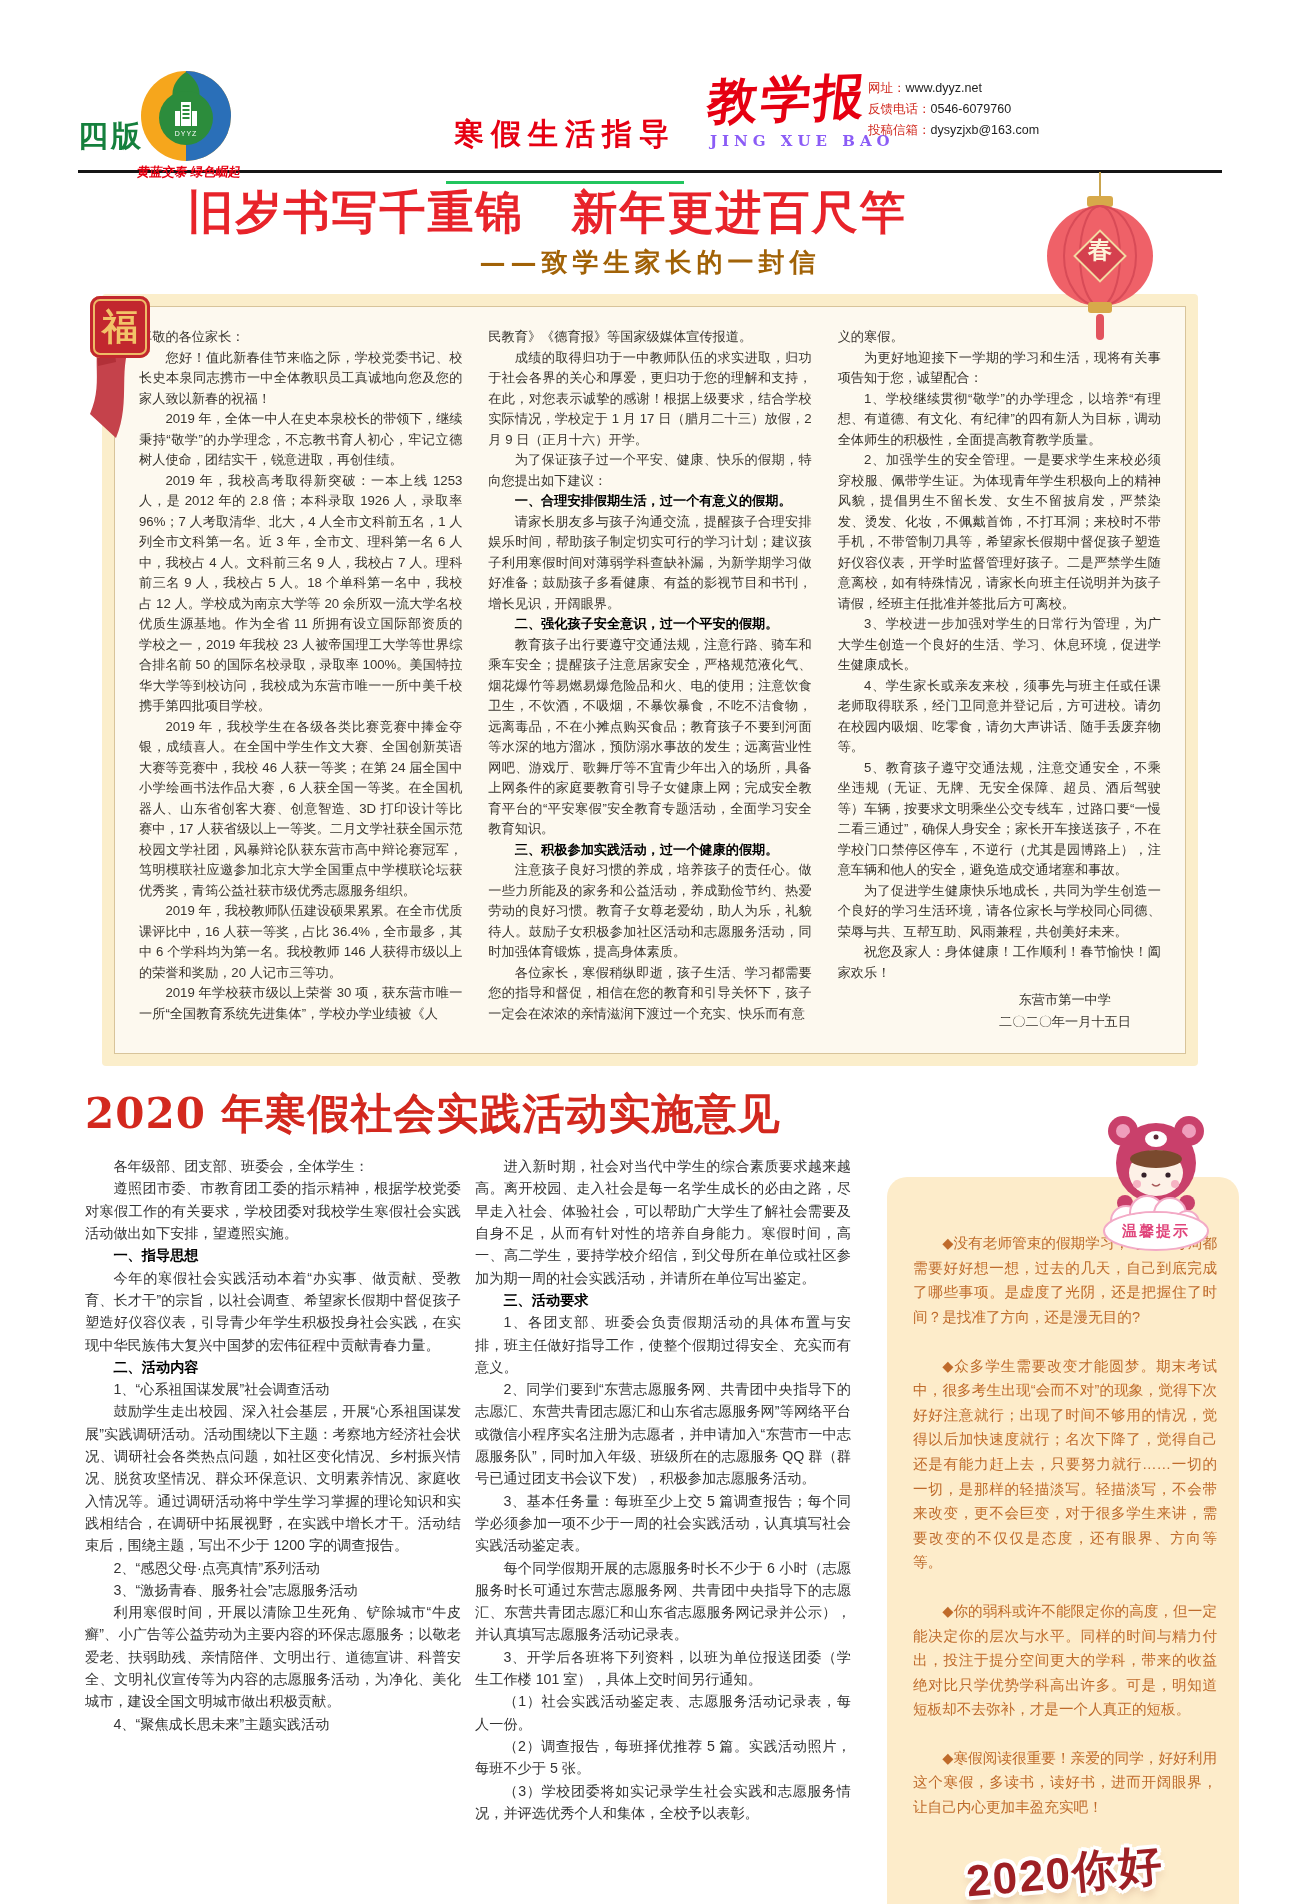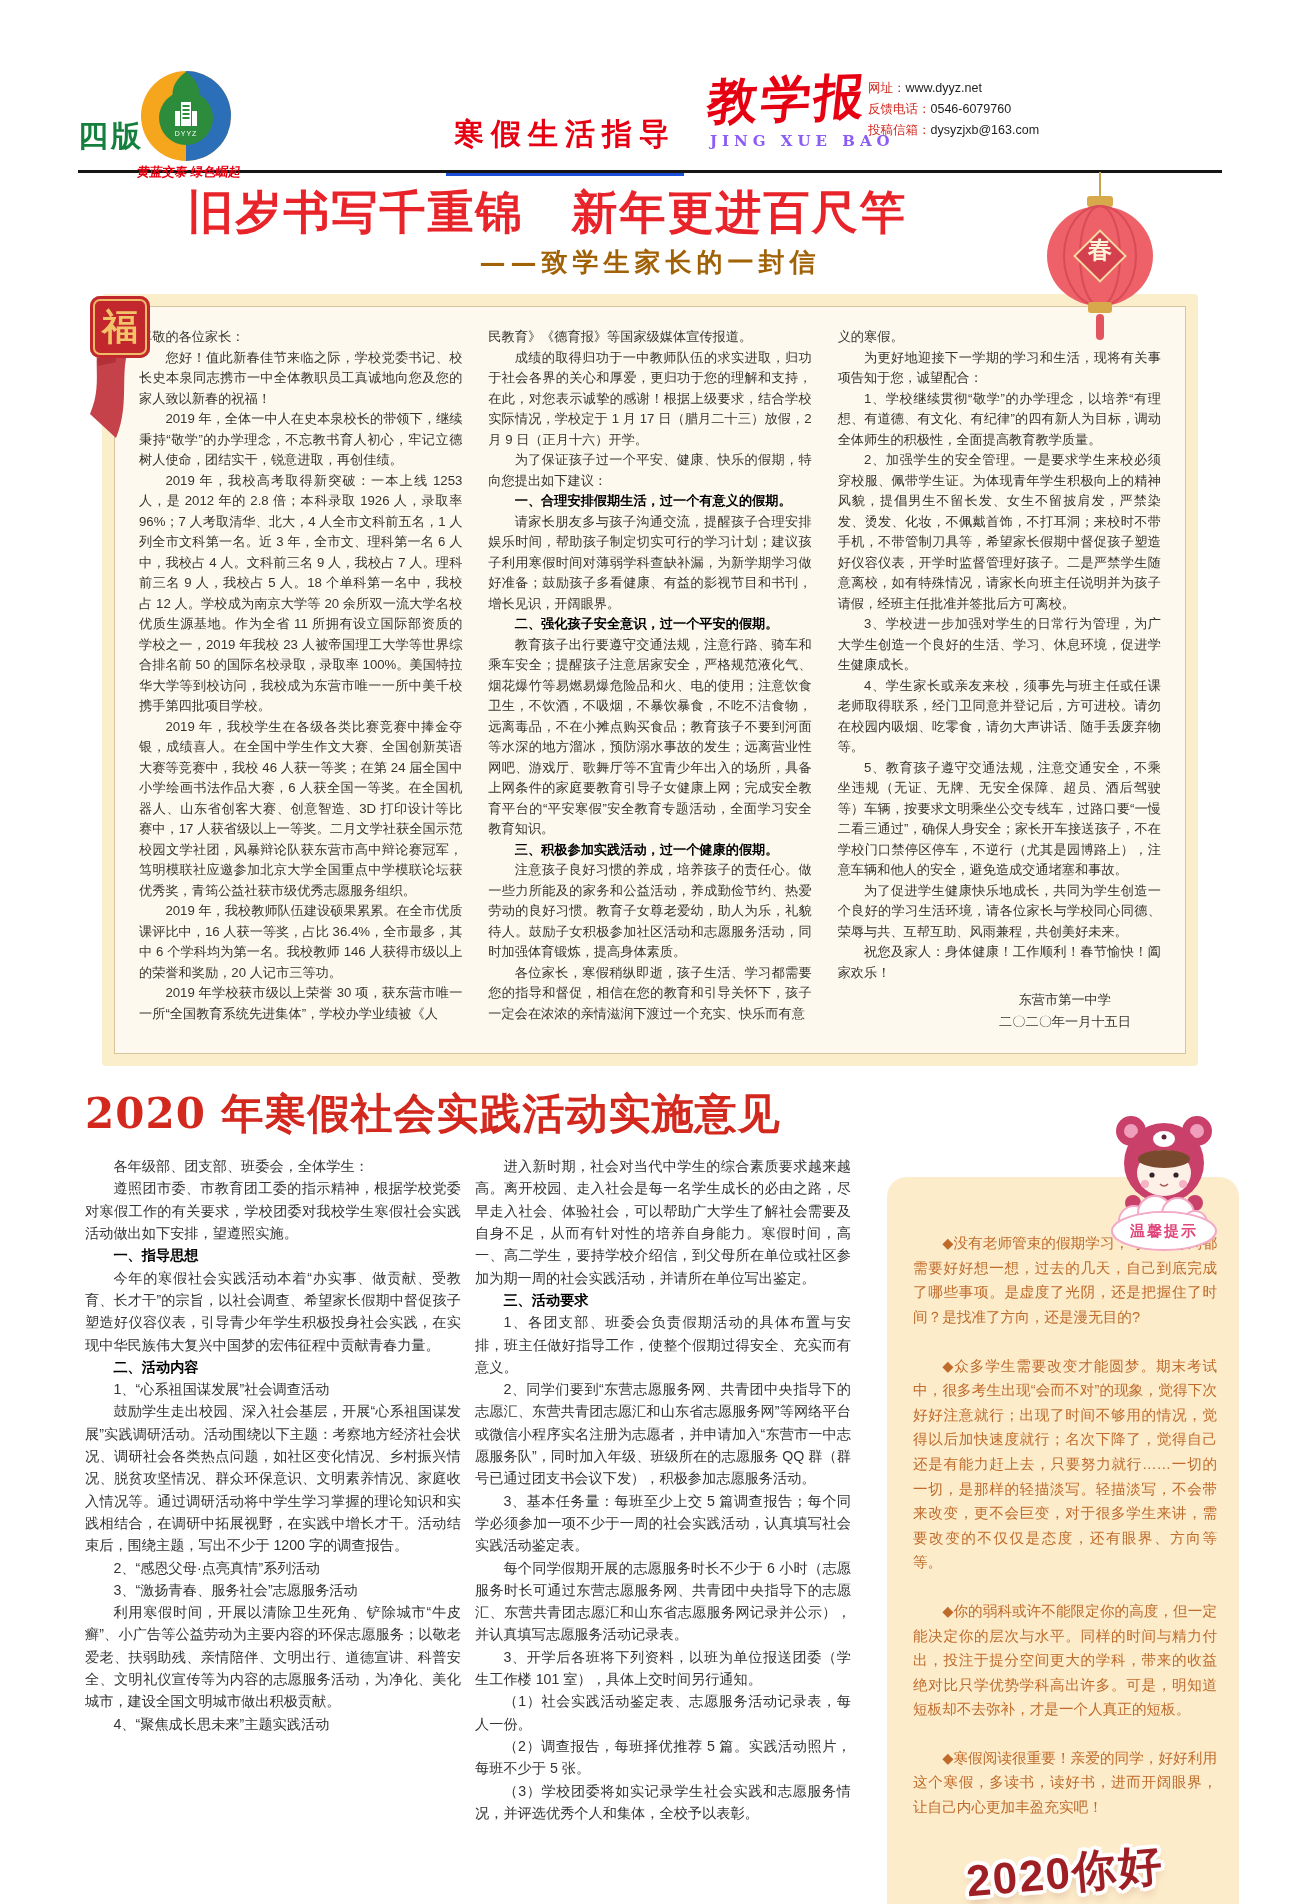--- a/index.html
+++ b/index.html
@@ -7,21 +7,21 @@
         overflow:hidden;font-family:"Liberation Sans","DejaVu Sans",sans-serif;color:#333;}
   
   .header{position:relative;margin:70px 78px 0;height:100px;border-bottom:3px solid #151515;}
   .edition{position:absolute;left:0;top:46px;font-size:30px;font-weight:700;color:#15803d;letter-spacing:3px;}
   .logo{position:absolute;left:62px;top:0;width:92px;height:92px;}
   .logo-acronym{position:absolute;left:0;top:60px;width:92px;text-align:center;font-size:7px;color:#fff;letter-spacing:1px;}
   .motto{position:absolute;left:6px;top:94px;width:210px;text-align:center;font-size:12.5px;font-weight:700;
          color:#e60012;transform:skewX(-8deg);white-space:nowrap;}
   .col-title-wrap{position:absolute;left:287px;top:44px;width:400px;text-align:center;}
   .col-title{display:inline-block;font-size:30px;font-weight:800;color:#e60012;letter-spacing:7px;
-             padding:0 8px 18px;border-bottom:3px solid #1d4ed8;}
+             padding:0 8px 26px;border-bottom:3px solid #22c55e;}
   .masthead{position:absolute;left:630px;top:-4px;font-family:"DejaVu Serif",serif;font-weight:900;
             font-size:50px;color:#e60012;letter-spacing:3px;transform:skewX(-8deg) rotate(-2deg);}
   .masthead-pinyin{position:absolute;left:632px;top:62px;font-family:"DejaVu Serif",serif;font-weight:700;
             font-size:15px;color:#8b5cf6;letter-spacing:5px;}
   .contact{position:absolute;left:790px;top:8px;font-size:12.5px;line-height:21px;white-space:nowrap;}
   .c-label{color:#d0281e;}
   .c-val{color:#1d1d1d;}
   
   .lead-title{margin:12px 0 0 80px;width:935px;text-align:center;font-family:"DejaVu Serif",serif;
               font-weight:900;font-size:46px;line-height:1.2;color:#e8232a;letter-spacing:2px;}
@@ -52,21 +52,21 @@
             font-weight:900;font-size:42px;color:#d3281e;letter-spacing:1px;}
   .practice{display:flex;margin:0 55px 0 85px;align-items:flex-start;}
   .pcol{width:376px;font-size:14.2px;line-height:22.3px;color:#333;text-align:justify;}
   .pcol p{margin:0;text-indent:2em;}
   .pcol2{margin-left:14px;}
   
   .tips-col{width:352px;margin-left:36px;position:relative;}
   .tips-panel{margin-top:22px;background:#fdecca;border-radius:20px;padding:54px 22px 20px 26px;}
   .tips-panel p{margin:0 0 24px;text-indent:2em;font-size:14.6px;line-height:24.6px;
                 color:#bf6b2b;text-align:justify;}
-  .mascot{position:absolute;top:-50px;right:0;width:150px;height:152px;z-index:4;text-decoration:underline;}
+  .mascot{position:absolute;top:-50px;right:8px;width:150px;height:152px;z-index:4;text-decoration:underline;}
   .tips-label{position:absolute;left:0;right:0;bottom:16px;text-align:center;font-weight:700;
               font-size:15px;color:#e0457b;letter-spacing:2px;}
   .greeting{margin-top:8px;text-align:center;font-weight:900;font-size:44px;color:#9e2025;
             letter-spacing:2px;transform:rotate(-5deg);
             text-shadow:-3px -3px 0 #fff,3px -3px 0 #fff,-3px 3px 0 #fff,3px 3px 0 #fff,
                         0 -4px 0 #fff,0 4px 0 #fff,-4px 0 0 #fff,4px 0 0 #fff,0 7px 9px rgba(120,40,20,.25);}
 </style>
 </head>
 <body>
 

